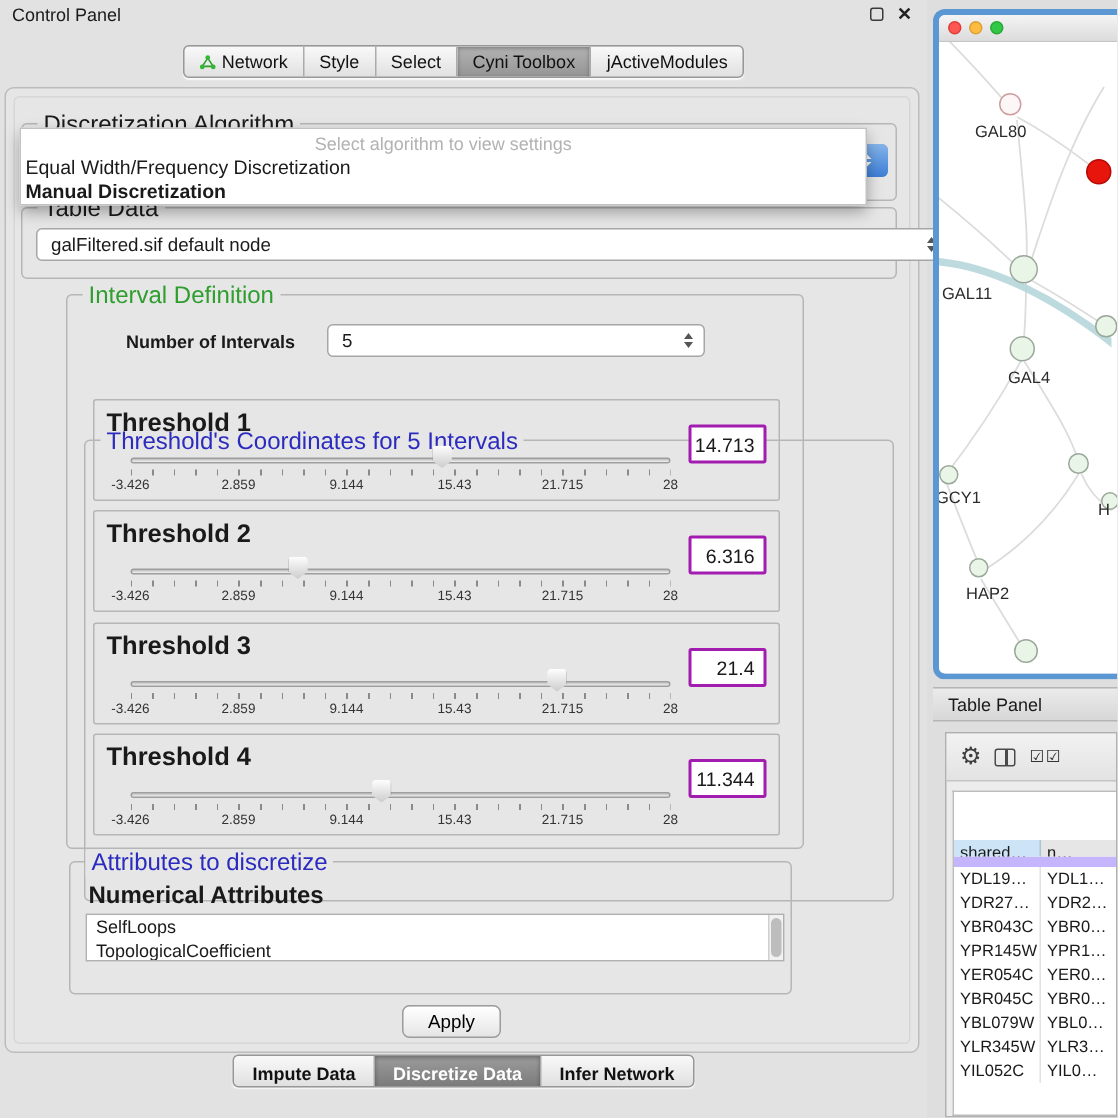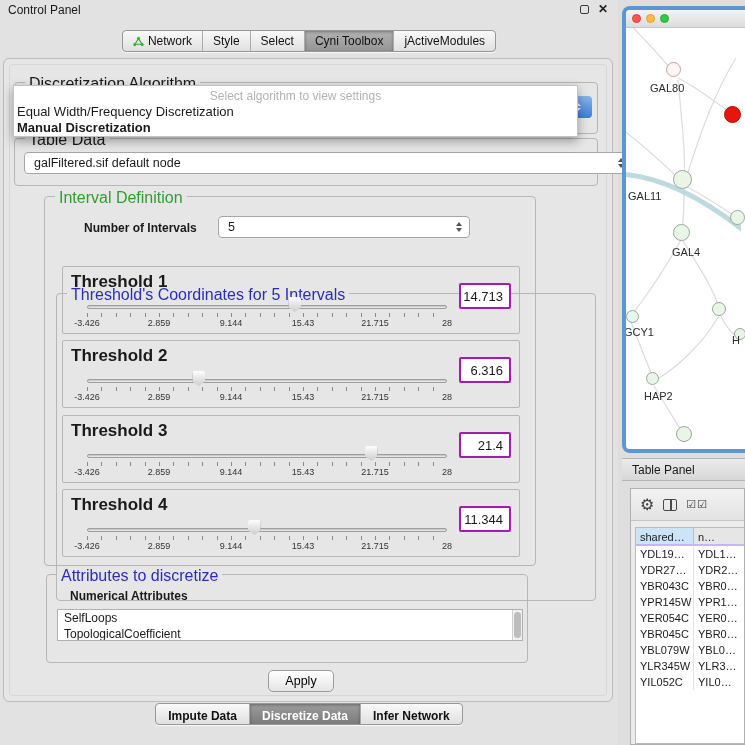--- a/index.html
+++ b/index.html
@@ -55,21 +55,21 @@
   .th-panel { position:absolute; left:62px; width:458px; height:68px; border:1px solid #b6b6b6; border-radius:2px; }
   .th-label { position:absolute; left:8px; top:5px; font-size:17px; font-weight:700; }
   .slider { position:absolute; left:24px; top:26px; width:360px; height:38px; }
   .track { position:absolute; left:0; right:0; top:12px; height:4px; background:linear-gradient(#bdbdbd,#f2f2f2); border:1px solid #9e9e9e; border-radius:2px; }
   .ticks { position:absolute; left:0; right:0; top:20px; height:4px; background-image:repeating-linear-gradient(90deg,#8a8a8a 0 1px,transparent 1px 4%); }
   .thumb { position:absolute; top:4px; width:13px; height:15px; transform:translateX(-50%); background:linear-gradient(#fefefe,#cccccc); clip-path:polygon(50% 100%,0 68%,0 12%,12% 0,88% 0,100% 12%,100% 68%); filter:drop-shadow(0 1px 1px rgba(0,0,0,.45)); }
   .ticklabels { position:absolute; left:0; right:0; top:25px; height:11px; font-size:9px; color:#333; }
   .ticklabels span { position:absolute; transform:translateX(-50%); white-space:nowrap; }
   .value-box { position:absolute; right:8px; top:16px; width:52px; height:26px; background:#fff; border:2px solid #a21caf; border-radius:2px; font-size:13px; display:flex; align-items:center; justify-content:flex-end; padding-right:6px; }
 
-  .attrs-sub { position:absolute; left:12px; top:14px; font-size:12px; font-weight:700;margin-left:11px; }
+  .attrs-sub { position:absolute; left:12px; top:14px; font-size:16px; font-weight:700; }
   .listbox { position:absolute; left:10px; top:34px; width:466px; height:32px; background:#fff; border:1px solid #b0b0b0; overflow:hidden; }
   .list-item { font-size:12px; line-height:16px; padding-left:6px; white-space:nowrap; }
   .vscroll { position:absolute; right:0; top:0; bottom:0; width:10px; background:#f1f1f1; border-left:1px solid #d0d0d0; }
   .vthumb { position:absolute; left:1px; top:2px; width:7px; height:26px; background:#bdbdbd; border-radius:4px; }
 
   .apply { position:absolute; left:268px; top:670px; width:66px; height:22px; border:1px solid #9c9c9c; border-radius:5px; background:linear-gradient(#ffffff,#e5e5e5); font-size:12.5px; font-family:"Liberation Sans",sans-serif; }
 
   .bottom-tabbar { position:absolute; left:0; top:703px; width:100%; display:flex; justify-content:center; z-index:5; }
   .tab.b { font-weight:700; font-size:12px; padding:12px 12px; }
   .tab.selected-dark { background:linear-gradient(#9d9d9d,#747474); color:#fff; box-shadow:inset 0 1px 3px rgba(0,0,0,.35); }
@@ -90,21 +90,21 @@
   .tp-titlebar { position:absolute; left:622px; top:458px; width:123px; height:23px; background:linear-gradient(#ebebeb,#d7d7d7); border-top:1px solid #b5b5b5; border-bottom:1px solid #b5b5b5; font-size:12px; line-height:22px; padding-left:10px; }
 
   .table-window { position:absolute; left:630px; top:488px; width:115px; height:257px; background:#ececec; border:1px solid #b0b0b0; overflow:hidden; }
   .tw-toolbar { height:32px; display:flex; align-items:center; gap:9px; padding-left:9px; background:linear-gradient(#f2f2f2,#e3e3e3); border-bottom:1px solid #c4c4c4; }
   .gear { font-size:16px; color:#3f3f3f; line-height:16px; }
   .colicon { width:14px; height:12px; border:1.5px solid #4a4a4a; border-radius:2px; position:relative; display:inline-block; }
   .colicon::after { content:""; position:absolute; left:50%; top:0; bottom:0; width:1.5px; background:#4a4a4a; }
   .checks { font-size:11px; color:#333; letter-spacing:1px; white-space:nowrap; }
   .tw-table { position:absolute; left:4px; top:38px; right:0; bottom:0; background:#fff; border:1px solid #bbb; border-right:none; }
   .tr { display:flex; height:16px; font-size:11px; }
-  .tr.th { height:18px; border-bottom:2px solid #c4b5fd; }
+  .tr.th { height:18px; border-bottom:7px solid #c4b5fd;margin-top:32px; }
   .c1 { width:58px; padding-left:4px; line-height:16px; border-right:1px solid #e2e2e2; overflow:hidden; white-space:nowrap; }
   .c2 { flex:1; padding-left:4px; line-height:16px; overflow:hidden; white-space:nowrap; }
   .hdr { background:#cde4f6; border-right:1px solid #a9c3d9; line-height:18px; }
   .hdr2 { background:#e6e6e6; line-height:18px; }
 </style>
 </head>
 <body>
 
 <div class="app">
 

